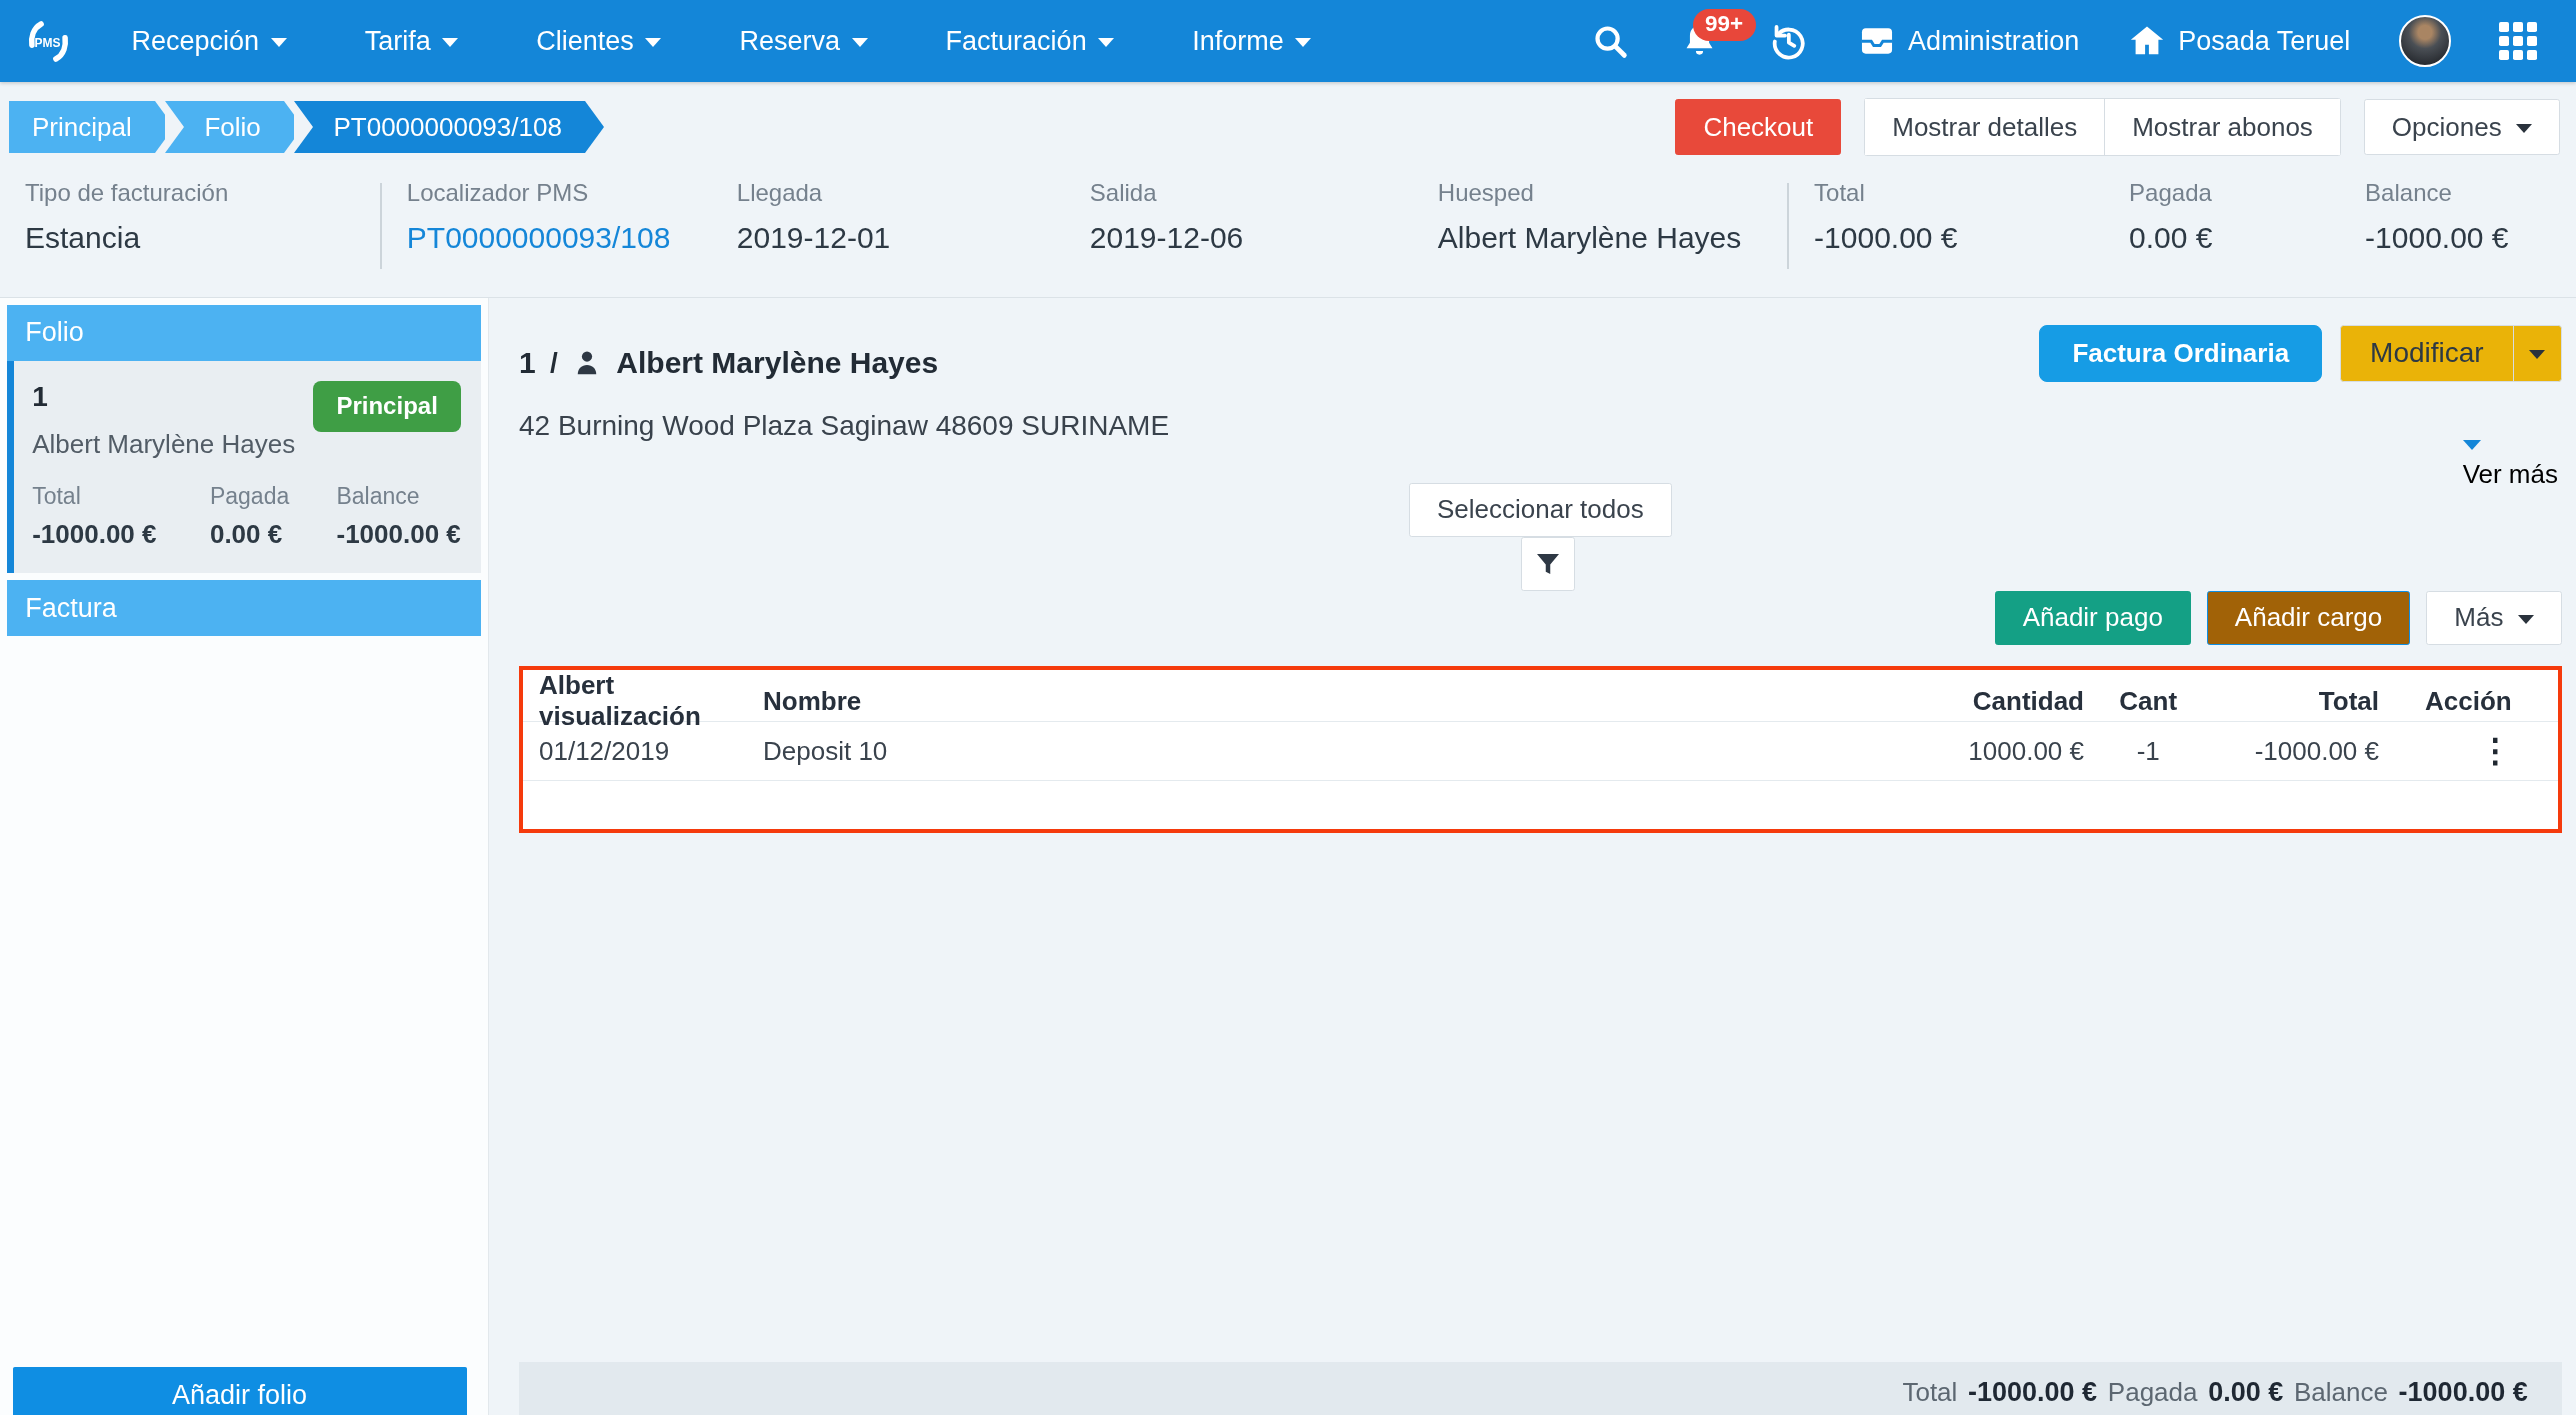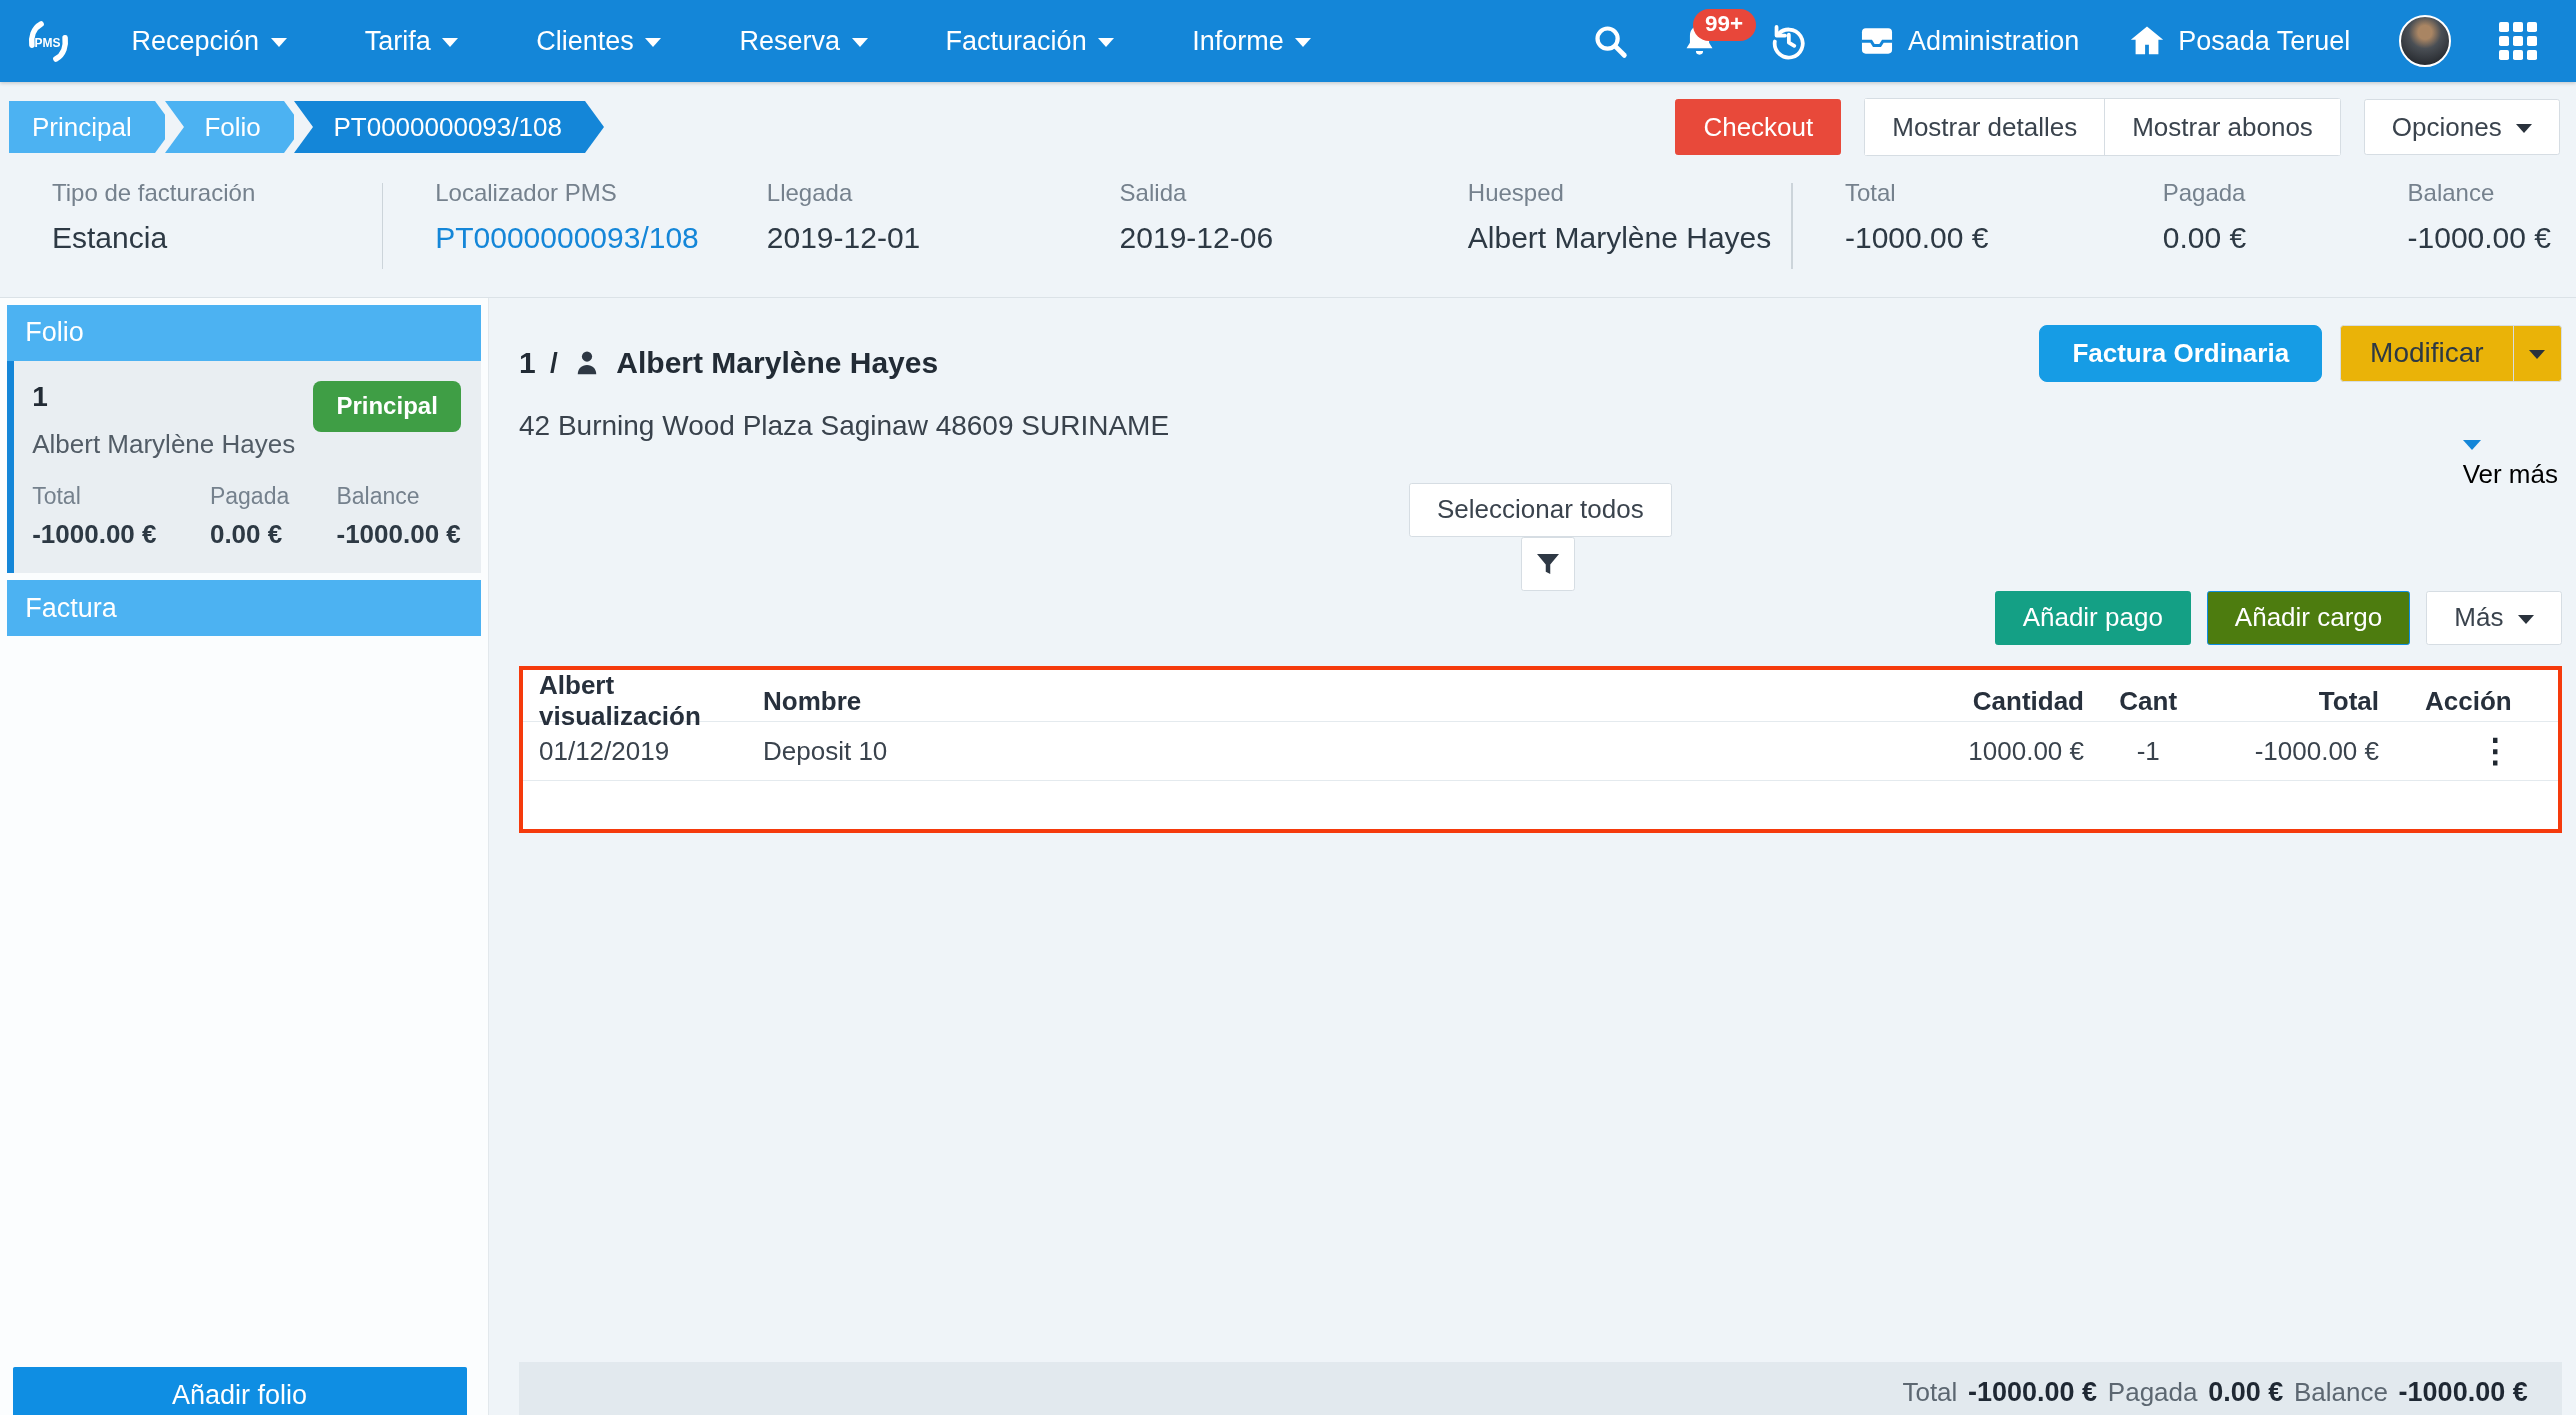--- a/index.html
+++ b/index.html
@@ -46,21 +46,21 @@
     border:0.9px solid #d6dde3; background:#fff; color:#3a434d; padding:0 27px; border-radius:2.7px; white-space:nowrap; }
   .btn.red { background:#e8493a; border-color:#e8493a; color:#fff; }
   .btn-group { display:flex; border:0.9px solid #d6dde3; border-radius:2.7px; background:#fff; }
   .btn-group .btn { border:none; border-radius:0; }
   .btn-group .btn + .btn { border-left:0.9px solid #d6dde3; }
   .btn .caret { margin-left:14.3px; }
 
   
   .info-row { display:flex; align-items:flex-start; padding:12.5px 25px 0; height:131px;
     border-bottom:1.8px solid #dbe2e7; }
-  .info-field { display:flex; flex-direction:column;margin-left:27px; }
+  .info-field { display:flex; flex-direction:column; }
   .info-label { font-size:24px; color:#75818d; }
   .info-value { font-size:30px; color:#2d3944; margin-top:14.3px; white-space:nowrap; }
   .info-value.link { color:#1486d8; cursor:pointer; }
   .vdiv { width:1.8px; background:#ccd4da; height:86px; margin-top:3.6px; }
 
   
   .content { display:flex; height:1138px; }
   .sidebar { width:489px; background:#fbfdfe; border-right:1.8px solid #e2e8ec;
     padding:7.2px 7.2px 0; position:relative; }
   .side-header { background:#4cb2f2; color:#fff; font-size:27px; padding:0 18px; height:56px;
@@ -95,21 +95,21 @@
   .vermas { position:absolute; top:142px; right:18px; color:#000000; font-size:26px;
     display:flex; align-items:flex-start; gap:9px; cursor:pointer;flex-direction:column; }
   .tri-down-blue { width:0; height:0; border-left:9px solid transparent; border-right:9px solid transparent;
     border-top:10px solid #1486d8; }
 
   .toolbar { margin-top:41px; display:flex; align-items:center;flex-direction:column; }
   .toolbar .right { margin-left:auto; display:flex; gap:16px; align-items:center; }
   .btn.h60 { height:54px; }
   .btn.icon-only { width:54px; padding:0; justify-content:center; }
   .btn.teal { background:#14a085; border-color:#14a085; color:#fff; }
-  .btn.blue { background:#4d7c0f; border-color:#0f8ee3; color:#fff;text-align:center; }
+  .btn.blue { background:#a16207; border-color:#0f8ee3; color:#fff;text-align:center; }
 
   
   .table-box { margin-top:21.5px; border:4.5px solid #f53a0c; background:#fff; min-height:167px; }
   .trow { display:grid; grid-template-columns:224px 1fr 215px 107px 188px 152px;
     align-items:center; padding:0 16px; }
   .trow.head { height:52px; font-weight:bold; font-size:26px; color:#27303c;
     border-bottom:1.8px solid #e4eaee; }
   .trow.data { height:59px; font-size:26px; color:#3a434d; border-bottom:1.8px solid #e4eaee; }
   .c-right { text-align:right; padding-right:10.7px; }
   .c-center { text-align:center; }

